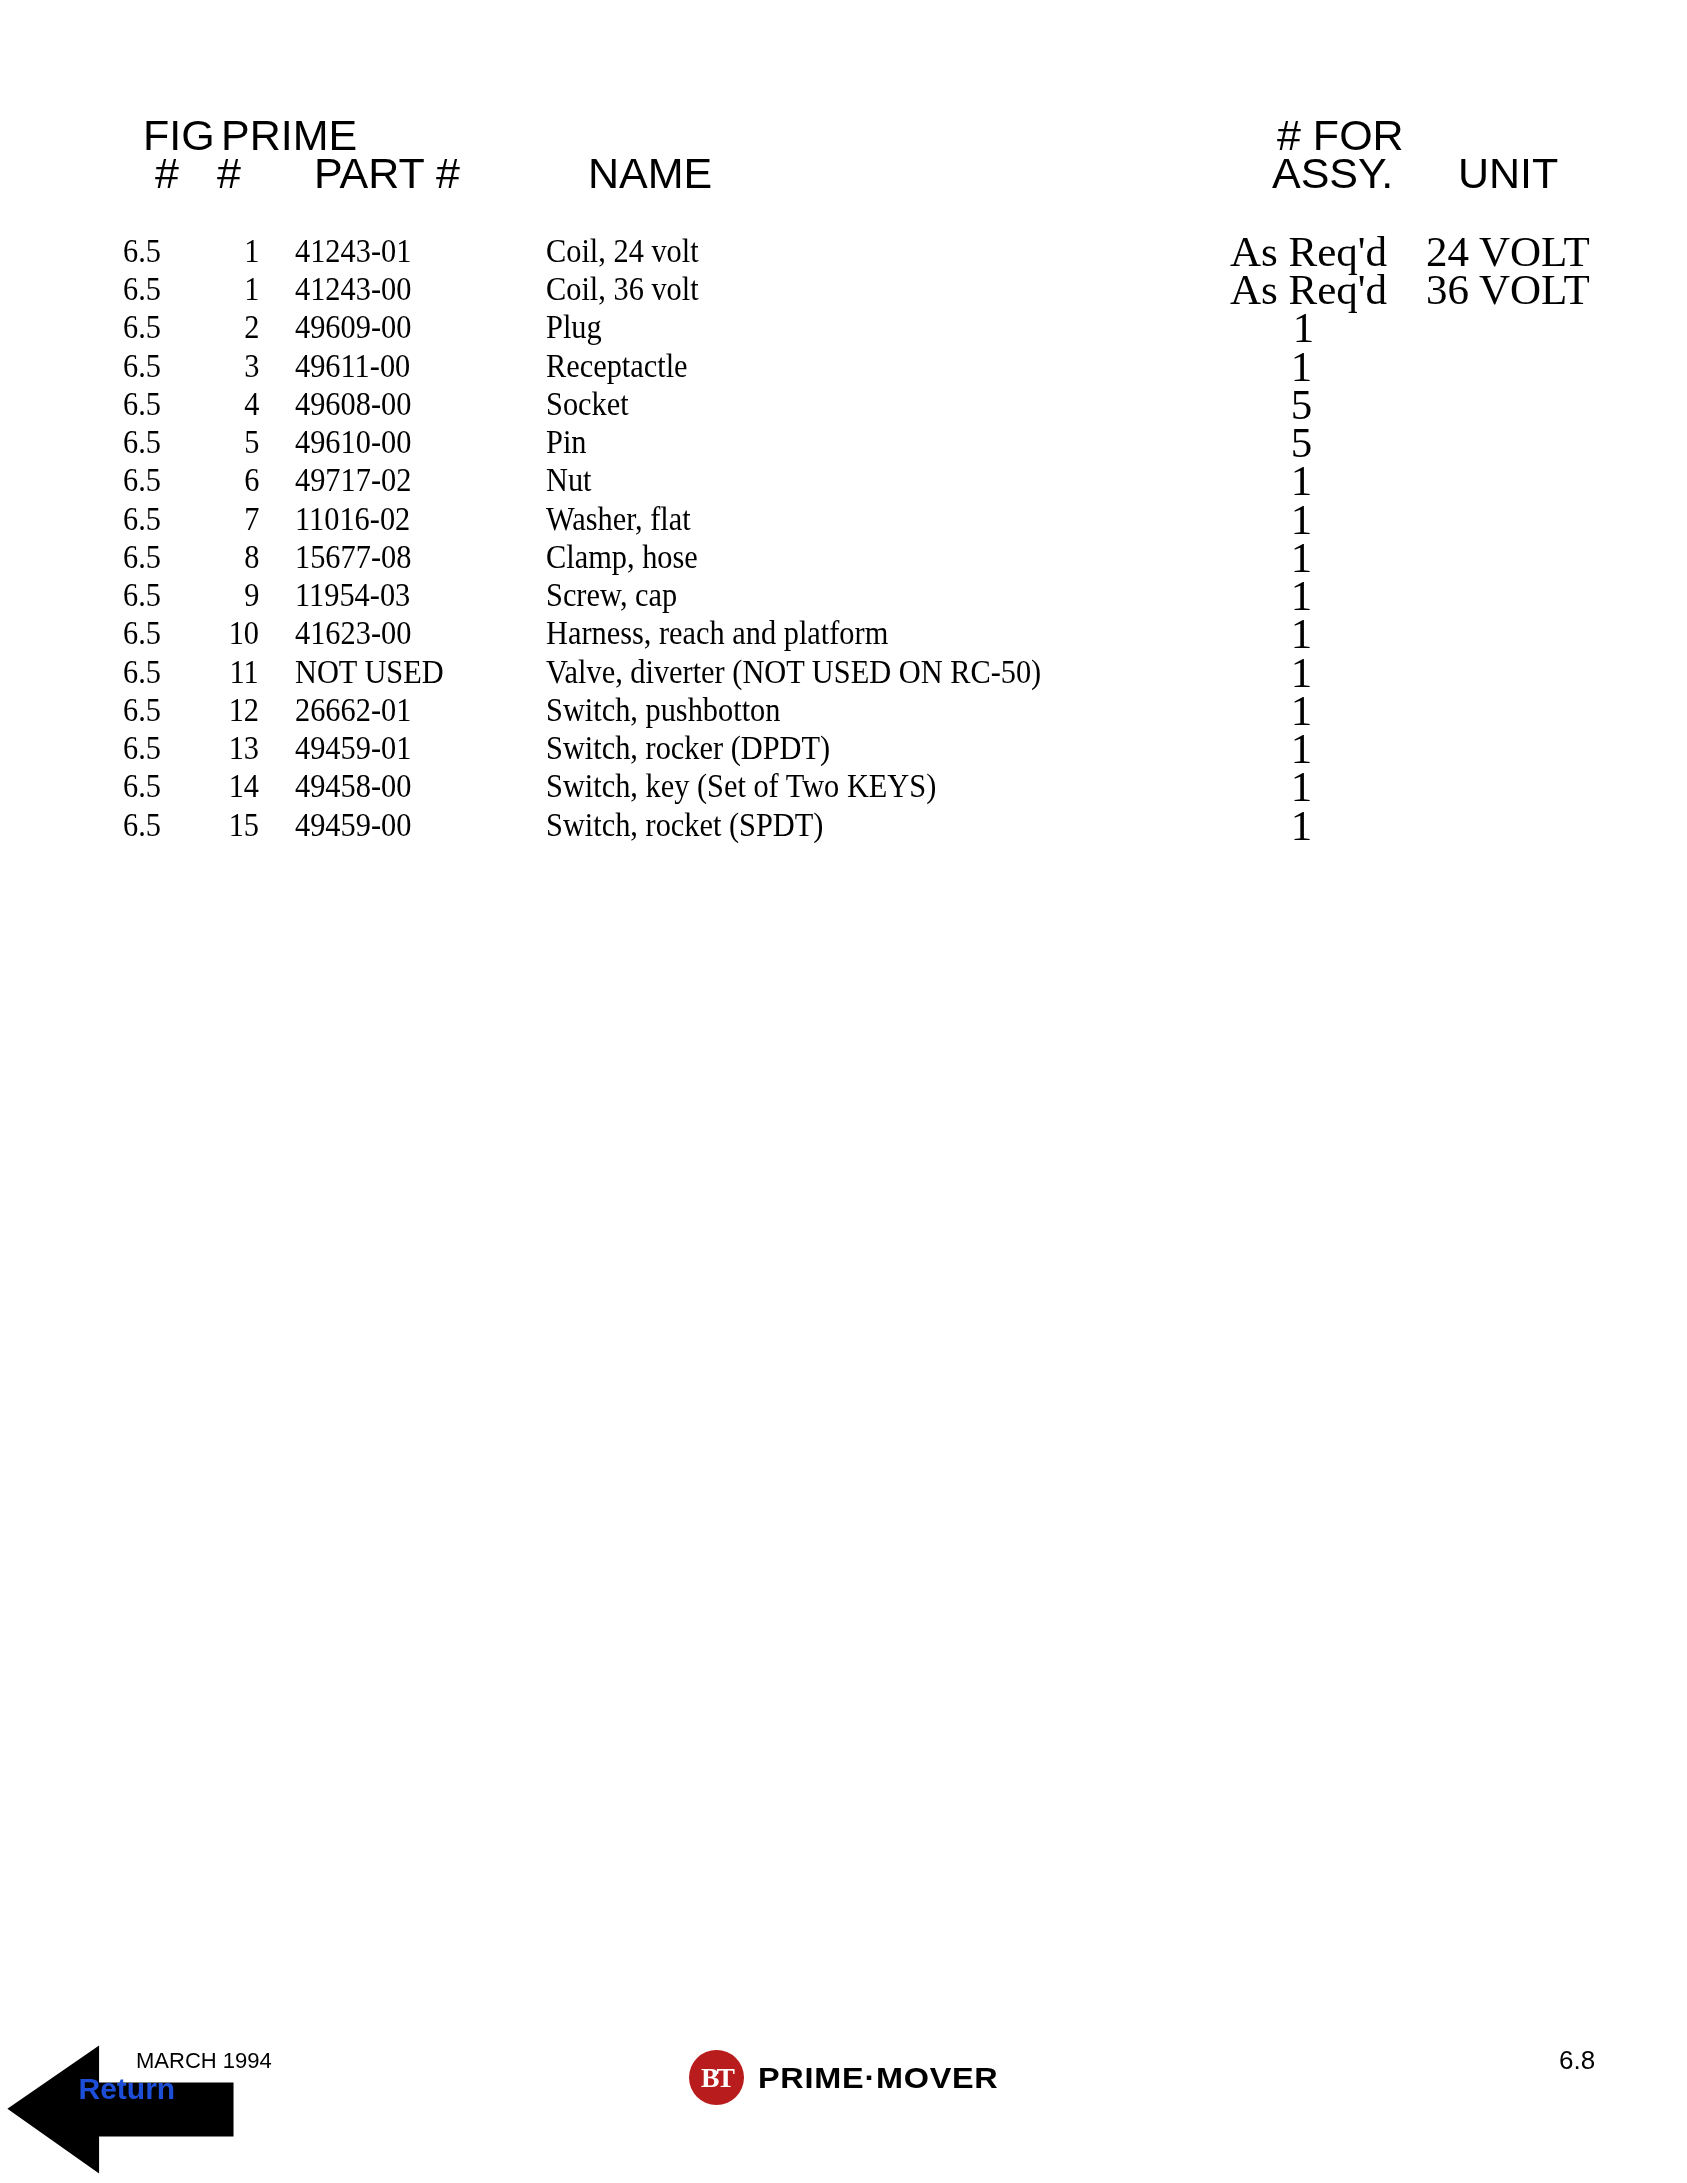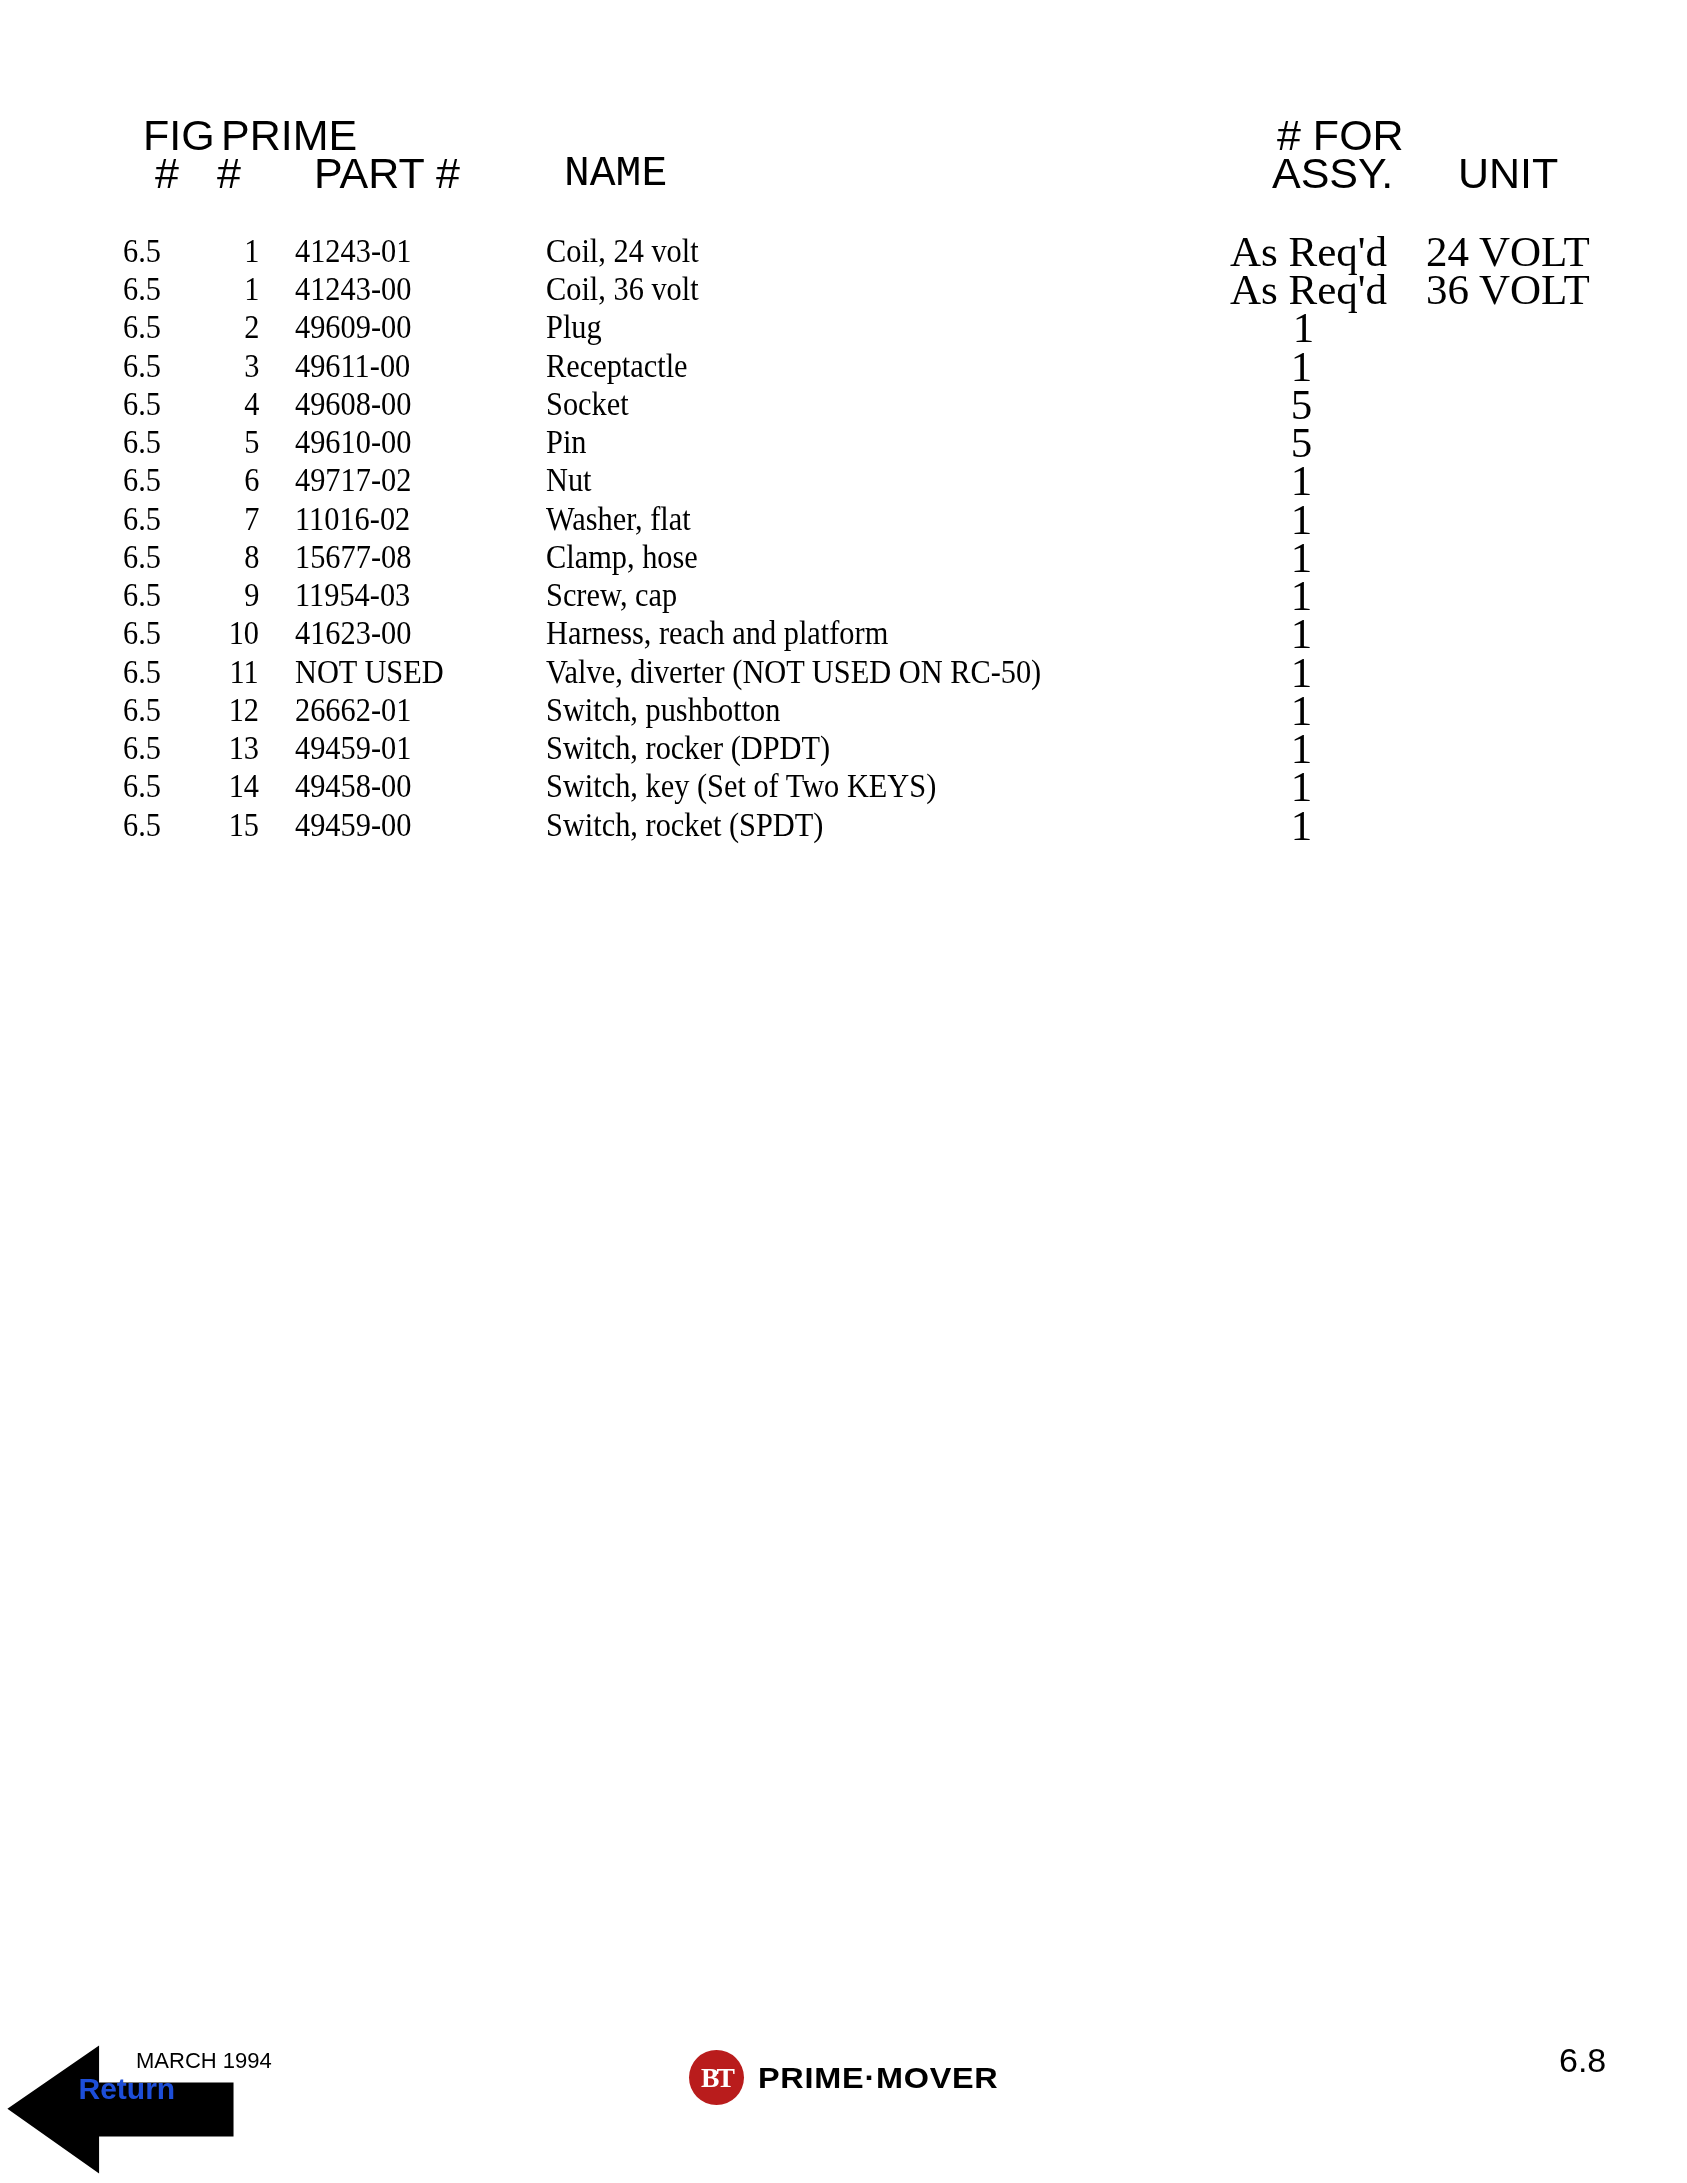--- a/index.html
+++ b/index.html
@@ -14,40 +14,40 @@
   .hdr { position: absolute; font-size: 43px; line-height: 39px; white-space: nowrap; margin-left: 20px; }
   .row { position: absolute; left: 0; width: 1687px; height: 39px; font-family: Liberation Serif, serif; }
   .c-fig  { left: 123px; }
   .c-item { right: 1428px; text-align: right; }
   .c-part { left: 295px; }
   .c-name { left: 546px; }
   .c-qty  { left: 1254px; width: 55px; text-align: center; transform: none; }
   .c-qty-wide { left: 1210px; }
   .c-unit { left: 1406px; }
   .footer-date { position: absolute; left: 124px; top: 2041px; font-size: 22px; line-height: 39px; margin-left: 12px; }
-  .footer-page { position: absolute; left: 1559px; top: 2041px; font-size: 34px; line-height: 39px; }
+  .footer-page { position: absolute; left: 1559px; top: 2041px; font-size: 26px; line-height: 39px; }
   .return-btn { position: absolute; left: 5.5px; top: 2044px; width: 262px; height: 131px; cursor: pointer; }
   .return-btn svg { position: absolute; left: 0; top: 0; }
   .return-label { position: absolute; left: 73px; top: 20.7px; color: #1d4ed8; font-weight: bold; font-size: 30px; line-height: 48px; font-family: "Liberation Sans", sans-serif; }
   .logo { position: absolute; left: 689px; top: 2050px; height: 55px; display: flex; align-items: center; }
   .logo-badge { width: 55px; height: 55px; border-radius: 50%; background: #b91c1c; color: #fff; display: flex; align-items: center; justify-content: center; font-family: "Liberation Serif", serif; font-weight: bold; font-size: 27.6px; letter-spacing: -2.8px; }
   .logo-text { margin-left: 13.8px; font-family: "Liberation Sans", sans-serif; font-weight: 900; font-size: 30px; letter-spacing: 0.7px; transform: scaleX(1.08); transform-origin: left center; }
 </style>
 </head>
 <body>
 
 <div class="page">
 
   <div>
     <span class="hdr" style="left:123px; top:116px;">FIG</span>
     <span class="hdr" style="left:135px; top:154px;">#</span>
     <span class="hdr" style="left:201px; top:116px;">PRIME</span>
     <span class="hdr" style="left:197px; top:154px;">#</span>
     <span class="hdr" style="left:294px; top:154px;">PART #</span>
-    <span class="hdr" style="left:544px; top:154px;font-family:Liberation Mono, monospace;">NAME</span>
+    <span class="hdr" style="left:568px; top:154px;">NAME</span>
     <span class="hdr" style="left:1257px; top:116px;"># FOR</span>
     <span class="hdr" style="left:1252px; top:154px;">ASSY.</span>
     <span class="hdr" style="left:1438px; top:154px;">UNIT</span>
   </div>
 
   <div>
     <div class="row" style="top:232px;">
       <span class="txt c-fig">6.5</span>
       <span class="txt right c-item">1</span>
       <span class="txt c-part">41243-01</span>

